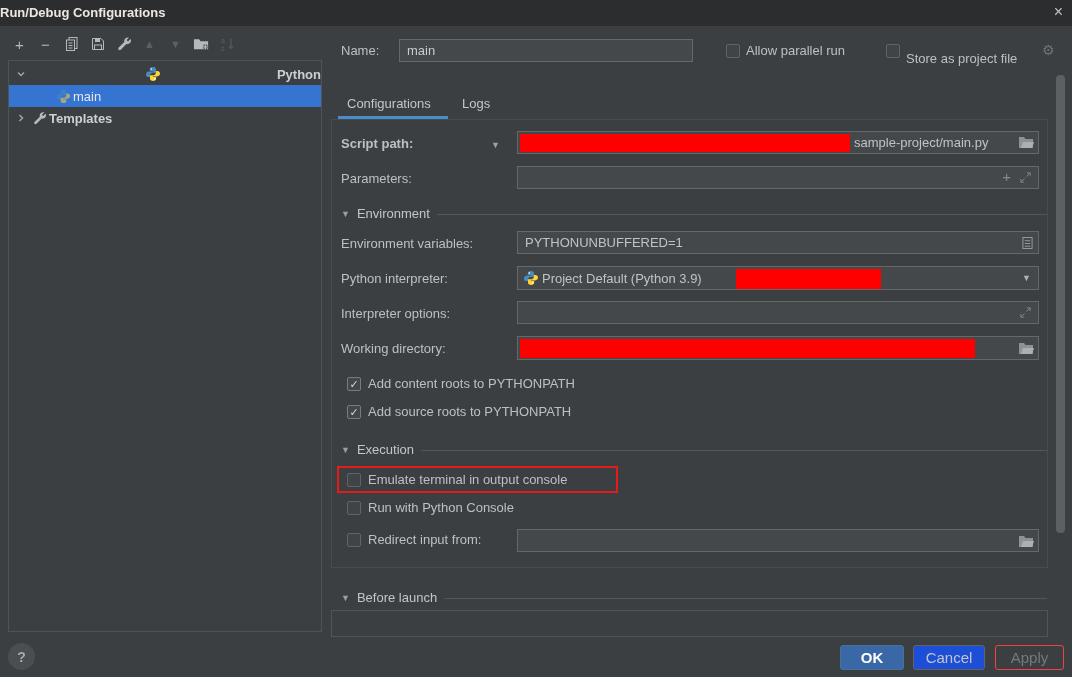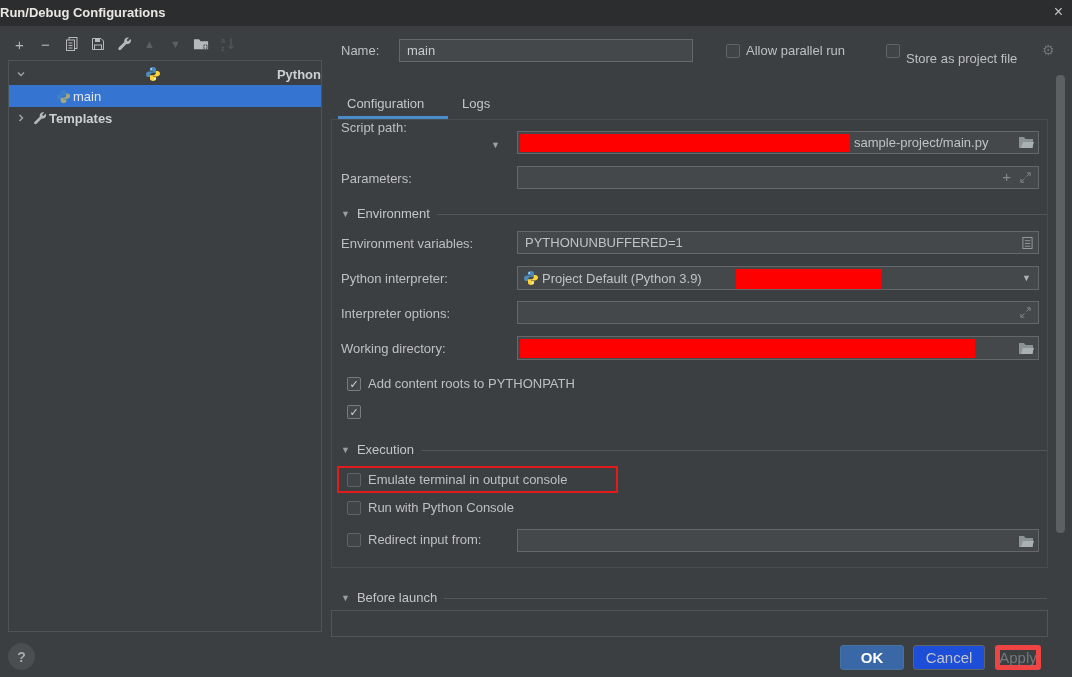--- a/index.html
+++ b/index.html
@@ -44,21 +44,21 @@
   .section .stitle{color:#c3c6c8;}
   .section .line{flex:1;height:1px;background:#525657;margin-top:1px;}
   .annotation{position:absolute;left:337px;top:466px;width:281px;height:27px;border:2px solid var(--annotation-red,#e31b1b);}
   .blbox{position:absolute;left:331px;top:610px;width:717px;height:27px;border:1px solid #515557;}
   .scrollbar{position:absolute;left:1056px;top:75px;width:9px;height:458px;background:#5c6062;border-radius:4px;}
   
   .help{position:absolute;left:8px;top:643px;width:27px;height:27px;border-radius:50%;background:#4a4e50;display:flex;align-items:center;justify-content:center;color:#a6abad;font-weight:bold;font-size:14px;}
   .btn{position:absolute;top:645px;height:25px;display:flex;align-items:center;justify-content:center;border-radius:3px;font-size:15px;}
   .btn-ok{left:840px;width:64px;background:var(--ok-button-blue,#3a68a6);border:1px solid #46729f;color:#fff;font-weight:bold;}
   .btn-cancel{left:913px;width:72px;background:#1d4ed8;border:1px solid #606466;color:#c3c6c8;}
-  .btn-apply{left:995px;width:46px;background:transparent;border:5px solid #ef4444;color:#75797b;}
+  .btn-apply{left:995px;width:69px;background:transparent;border:1px solid #ef4444;color:#75797b;}
   svg{display:block;}
 </style>
 </head>
 <body>
 
 <div class="dialog">
 
   <div class="titlebar">
     <span class="title">Run/Debug Configurations</span>
     <span class="close">×</span>
@@ -148,26 +148,26 @@
   <span class="lbl" style="left:341px;top:43px;">Name:</span>
   <div class="input" style="left:399px;top:39px;width:294px;height:23px;">
     <span style="position:absolute;left:7px;top:3px;color:#c8cbcd;">main</span>
   </div>
   <span class="cb unchecked" style="left:726px;top:44px;"></span>
   <span class="lbl" style="left:746px;top:43px;">Allow parallel run</span>
   <span class="cb unchecked" style="left:886px;top:44px;"></span>
   <span class="lbl" style="left:906px;top:43px;margin-top:8px;">Store as project file</span>
   <span class="lbl" style="left:1042px;top:42px;color:#6e7375;font-size:14px;">⚙</span>
 
-  <span class="tab" style="left:347px;">Configuration</span>
+  <span class="tab" style="left:347px;">Configurations</span>
   <span class="tab" style="left:462px;">Logs</span>
   <div class="tab-underline"></div>
   <div class="content-frame"></div>
 
-  <span class="lbl" style="left:341px;top:120px;">Script path:</span>
+  <span class="lbl" style="left:341px;top:136px;font-weight:bold;">Script path:</span>
   <span class="lbl" style="left:491px;top:137px;font-size:9px;color:#9da1a3;">▼</span>
   <div class="field" style="top:131px;">
     <span class="redact" style="left:2px;top:2px;width:330px;height:18px;"></span>
     <span class="fval" style="left:336px;">sample-project/main.py</span>
     <span class="ricon" style="right:4px;">
       <svg width="16" height="14" viewBox="0 0 16 14">
           <path fill="#8c9396" d="M1 2h5l1.5 2H15v9H1z"></path>
           <path fill="#a9b1b3" d="M3 13l2-6h11l-2 6z"></path>
         </svg>
     </span>
@@ -235,20 +235,21 @@
     </span>
   </div>
 
   <span class="cb" style="left:347px;top:377px;">
       <span class="mark">✓</span>
     </span>
   <span class="lbl" style="left:368px;top:376px;text-align:right;">Add content roots to PYTHONPATH</span>
   <span class="cb" style="left:347px;top:405px;">
       <span class="mark">✓</span>
     </span>
+  <span class="lbl" style="left:368px;top:404px;">Add source roots to PYTHONPATH</span>
 
   <div class="section" style="top:442px;">
     <span class="tri">▼</span>
     <span class="stitle">Execution</span>
     <span class="line"></span>
   </div>
 
   <div class="annotation"></div>
   <span class="cb unchecked" style="left:347px;top:473px;"></span>
   <span class="lbl" style="left:368px;top:472px;">Emulate terminal in output console</span>

